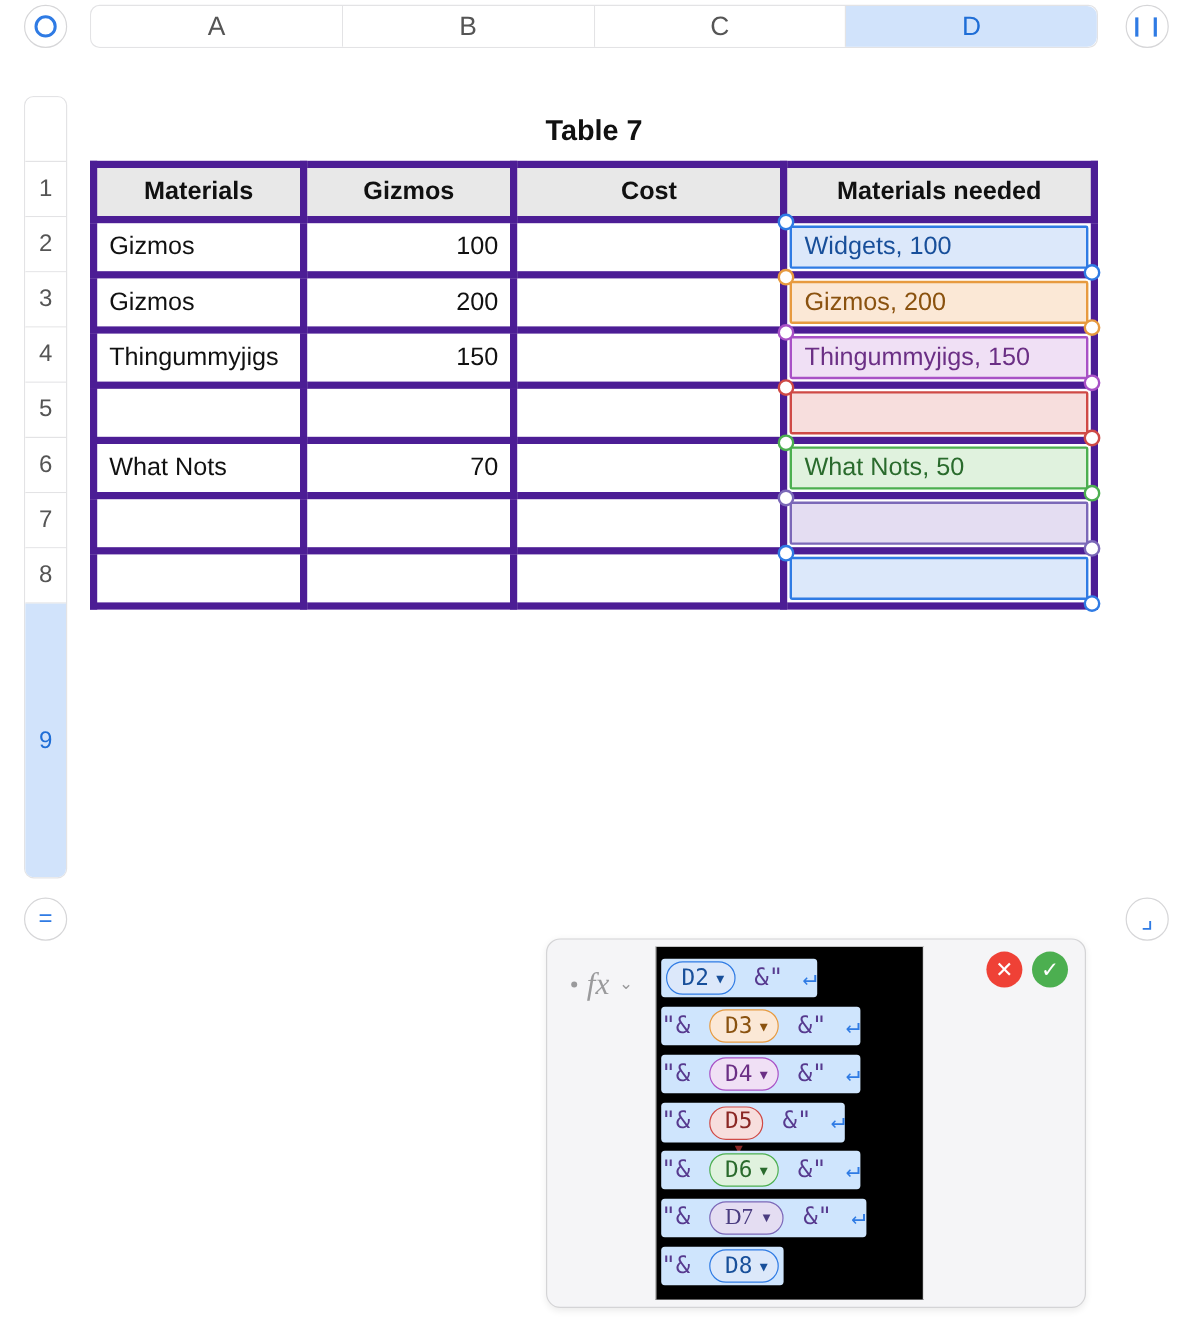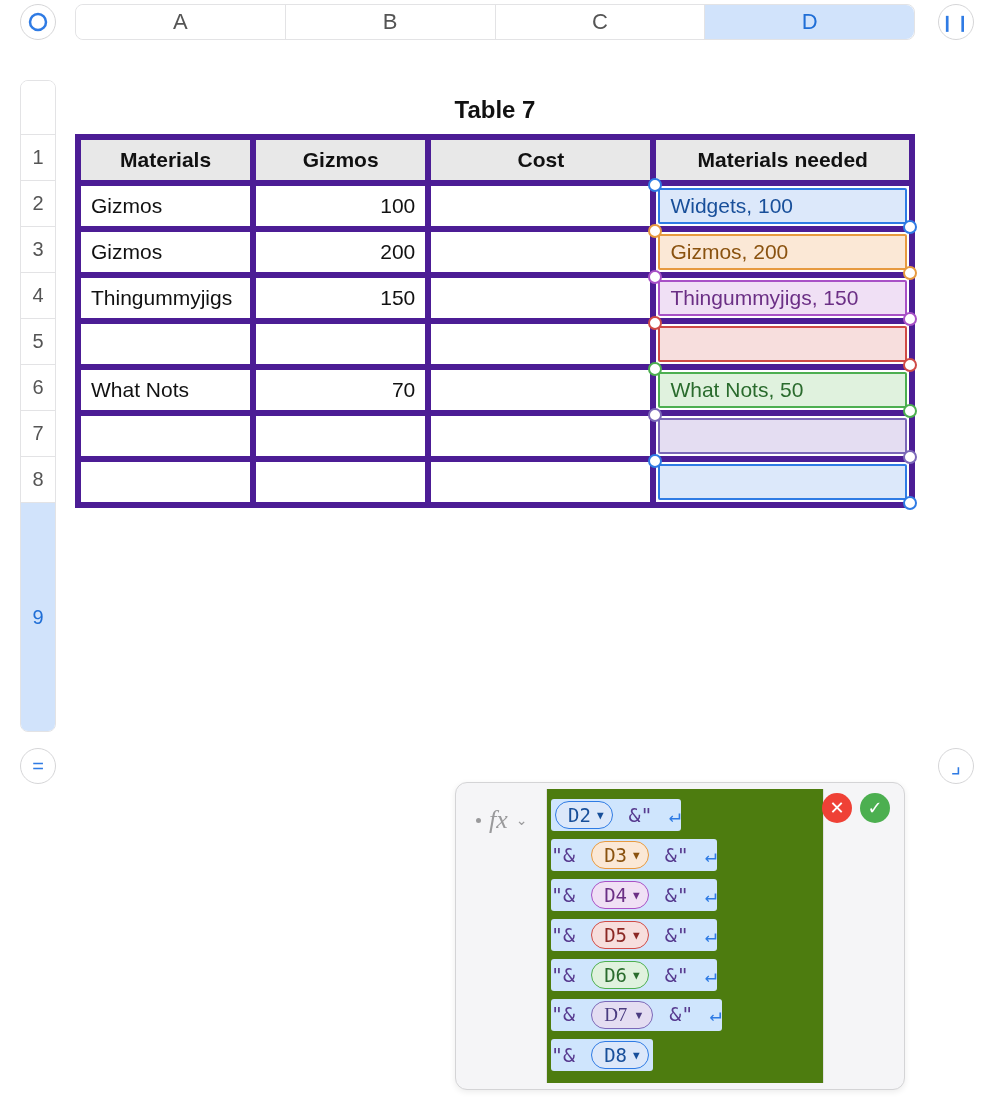--- a/index.html
+++ b/index.html
@@ -168,22 +168,22 @@
     position: absolute; left: 20px; top: 10px;
     font-size: 26px; color: #9a9a9c;
     font-style: italic; font-family: Georgia, serif;
     display:flex; align-items:center; gap:8px;margin-top:12px;
   }
   .fx-label .bullet { width:5px;height:5px;border-radius:50%;background:#9a9a9c;}
   .fx-label .caret { font-size:14px; font-style:normal;}
   .formula-body {
     position:absolute;
     left: 90px; top: 6px; bottom: 6px;
-    width: 278px;
-    background:#4d7c0f;
+    width: 224px;
+    background:#000000;
     border-left:1px solid #e0e0e2;
     border-right:1px solid #e0e0e2;
     padding: 6px 4px;
     overflow:hidden;
   }
   .f-line {
     display:flex; align-items:center;
     height: 40px;
     font-size: 20px;
     font-family: ui-monospace, Menlo, monospace;
@@ -198,21 +198,21 @@
     padding: 0 8px 0 12px;
     font-size: 19px;
     margin: 0 4px;
     border:1.5px solid;
     gap:6px;
   }
   .token .tri { font-size:11px; }
   .t-blue  { background:#dce8fa; border-color:#2f7be4; color:#184f9a;}
   .t-orange{ background:#fbe8d6; border-color:#e79a3f; color:#8a520f;}
   .t-purple{ background:#f0e0f5; border-color:#a851c6; color:#6b2f85;}
-  .t-red   { background:#f7dedd; border-color:#cf4a46; color:#8b2724;}
+  .t-red   { background:#f7dedd; border-color:#cf4a46; color:#8b2724;flex-direction:column;}
   .t-green { background:#e0f2de; border-color:#4caf50; color:#2a6b2d;}
   .t-violet{ background:#e4ddf2; border-color:#7b68b8; color:#4a3c80;font-family:Liberation Serif, serif;}
   .t-blue2 { background:#dce8fa; border-color:#2f7be4; color:#184f9a;}
 
   .f-actions{
     position:absolute; right: 14px; top: 10px;
     display:flex; gap:8px;
   }
   .act-btn{
     width:30px;height:30px;border-radius:50%;

